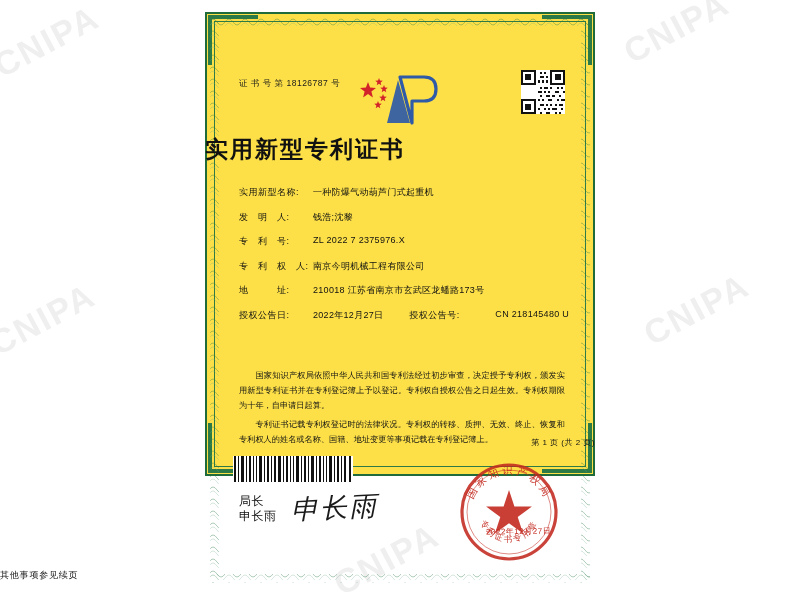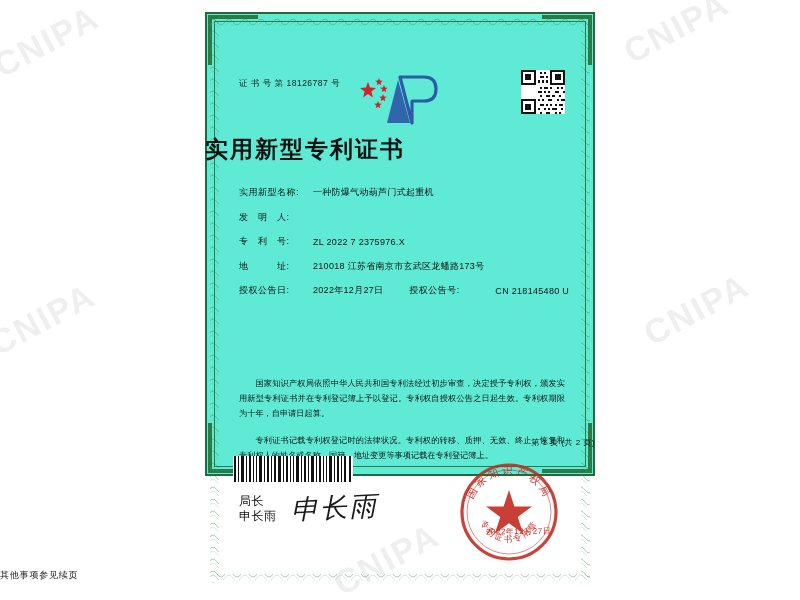--- a/index.html
+++ b/index.html
@@ -30,21 +30,21 @@
     transform: rotate(-28deg);
     white-space: nowrap;
   }
 
   #certificate {
     position: absolute;
     left: 205px;
     top: 12px;
     width: 390px;
     height: 464px;
-    background: #5eead4;
+    background: #fde047;
     box-sizing: border-box;
   }
 
   
   .border-outer {
     position: absolute;
     inset: 0;
     border: 2px solid #1f6b3b;
     box-sizing: border-box;
   }
@@ -117,21 +117,21 @@
 
   
   .fields {
     position: absolute;
     left: 34px;
     right: 30px;
     top: 174px;
   }
   .field-row {
     display: flex;
-    align-items: center;
+    align-items: flex-start;
     margin-bottom: 11.5px;
     font-size: 9px;
     color: #111111;
   }
   .field-label {
     width: 74px;
     flex: 0 0 74px;
     letter-spacing: .5px;
     white-space: nowrap;
   }
@@ -150,21 +150,21 @@
     position: absolute;
     left: 34px;
     right: 30px;
     top: 352px;
     font-size: 8.2px;
     line-height: 15px;
     color: #141414;
     text-align: justify;
   }
   .body-text p {
-    margin: 12px 0 4px 0;
+    margin: 4px 0 4px 0;
     text-indent: 2em;
   }
 
   
   .barcode {
     position: absolute;
     left: 28px;
     top: 444px;
     width: 120px;
     height: 26px;
@@ -344,28 +344,33 @@
 
     <div class="fields">
 
       <div class="field-row">
         <span class="field-label">实用新型名称:</span>
         <span class="field-value">一种防爆气动葫芦门式起重机</span>
       </div>
 
       <div class="field-row">
         <span class="field-label">发　明　人:</span>
+        <span class="field-value">钱浩;沈黎</span>
       </div>
 
       <div class="field-row">
         <span class="field-label">专　利　号:</span>
         <span class="field-value">ZL 2022 7 2375976.X</span>
       </div>
 
 
+      <div class="field-row">
+        <span class="field-label">专　利　权　人:</span>
+        <span class="field-value">南京今明机械工程有限公司</span>
+      </div>
 
       <div class="field-row">
         <span class="field-label">地　　　址:</span>
         <span class="field-value">210018 江苏省南京市玄武区龙蟠路173号</span>
       </div>
 
       <div class="field-row dual">
         <span class="field-label">授权公告日:</span>
         <span class="field-value">2022年12月27日</span>
         <span class="field-label wide">授权公告号:</span>

